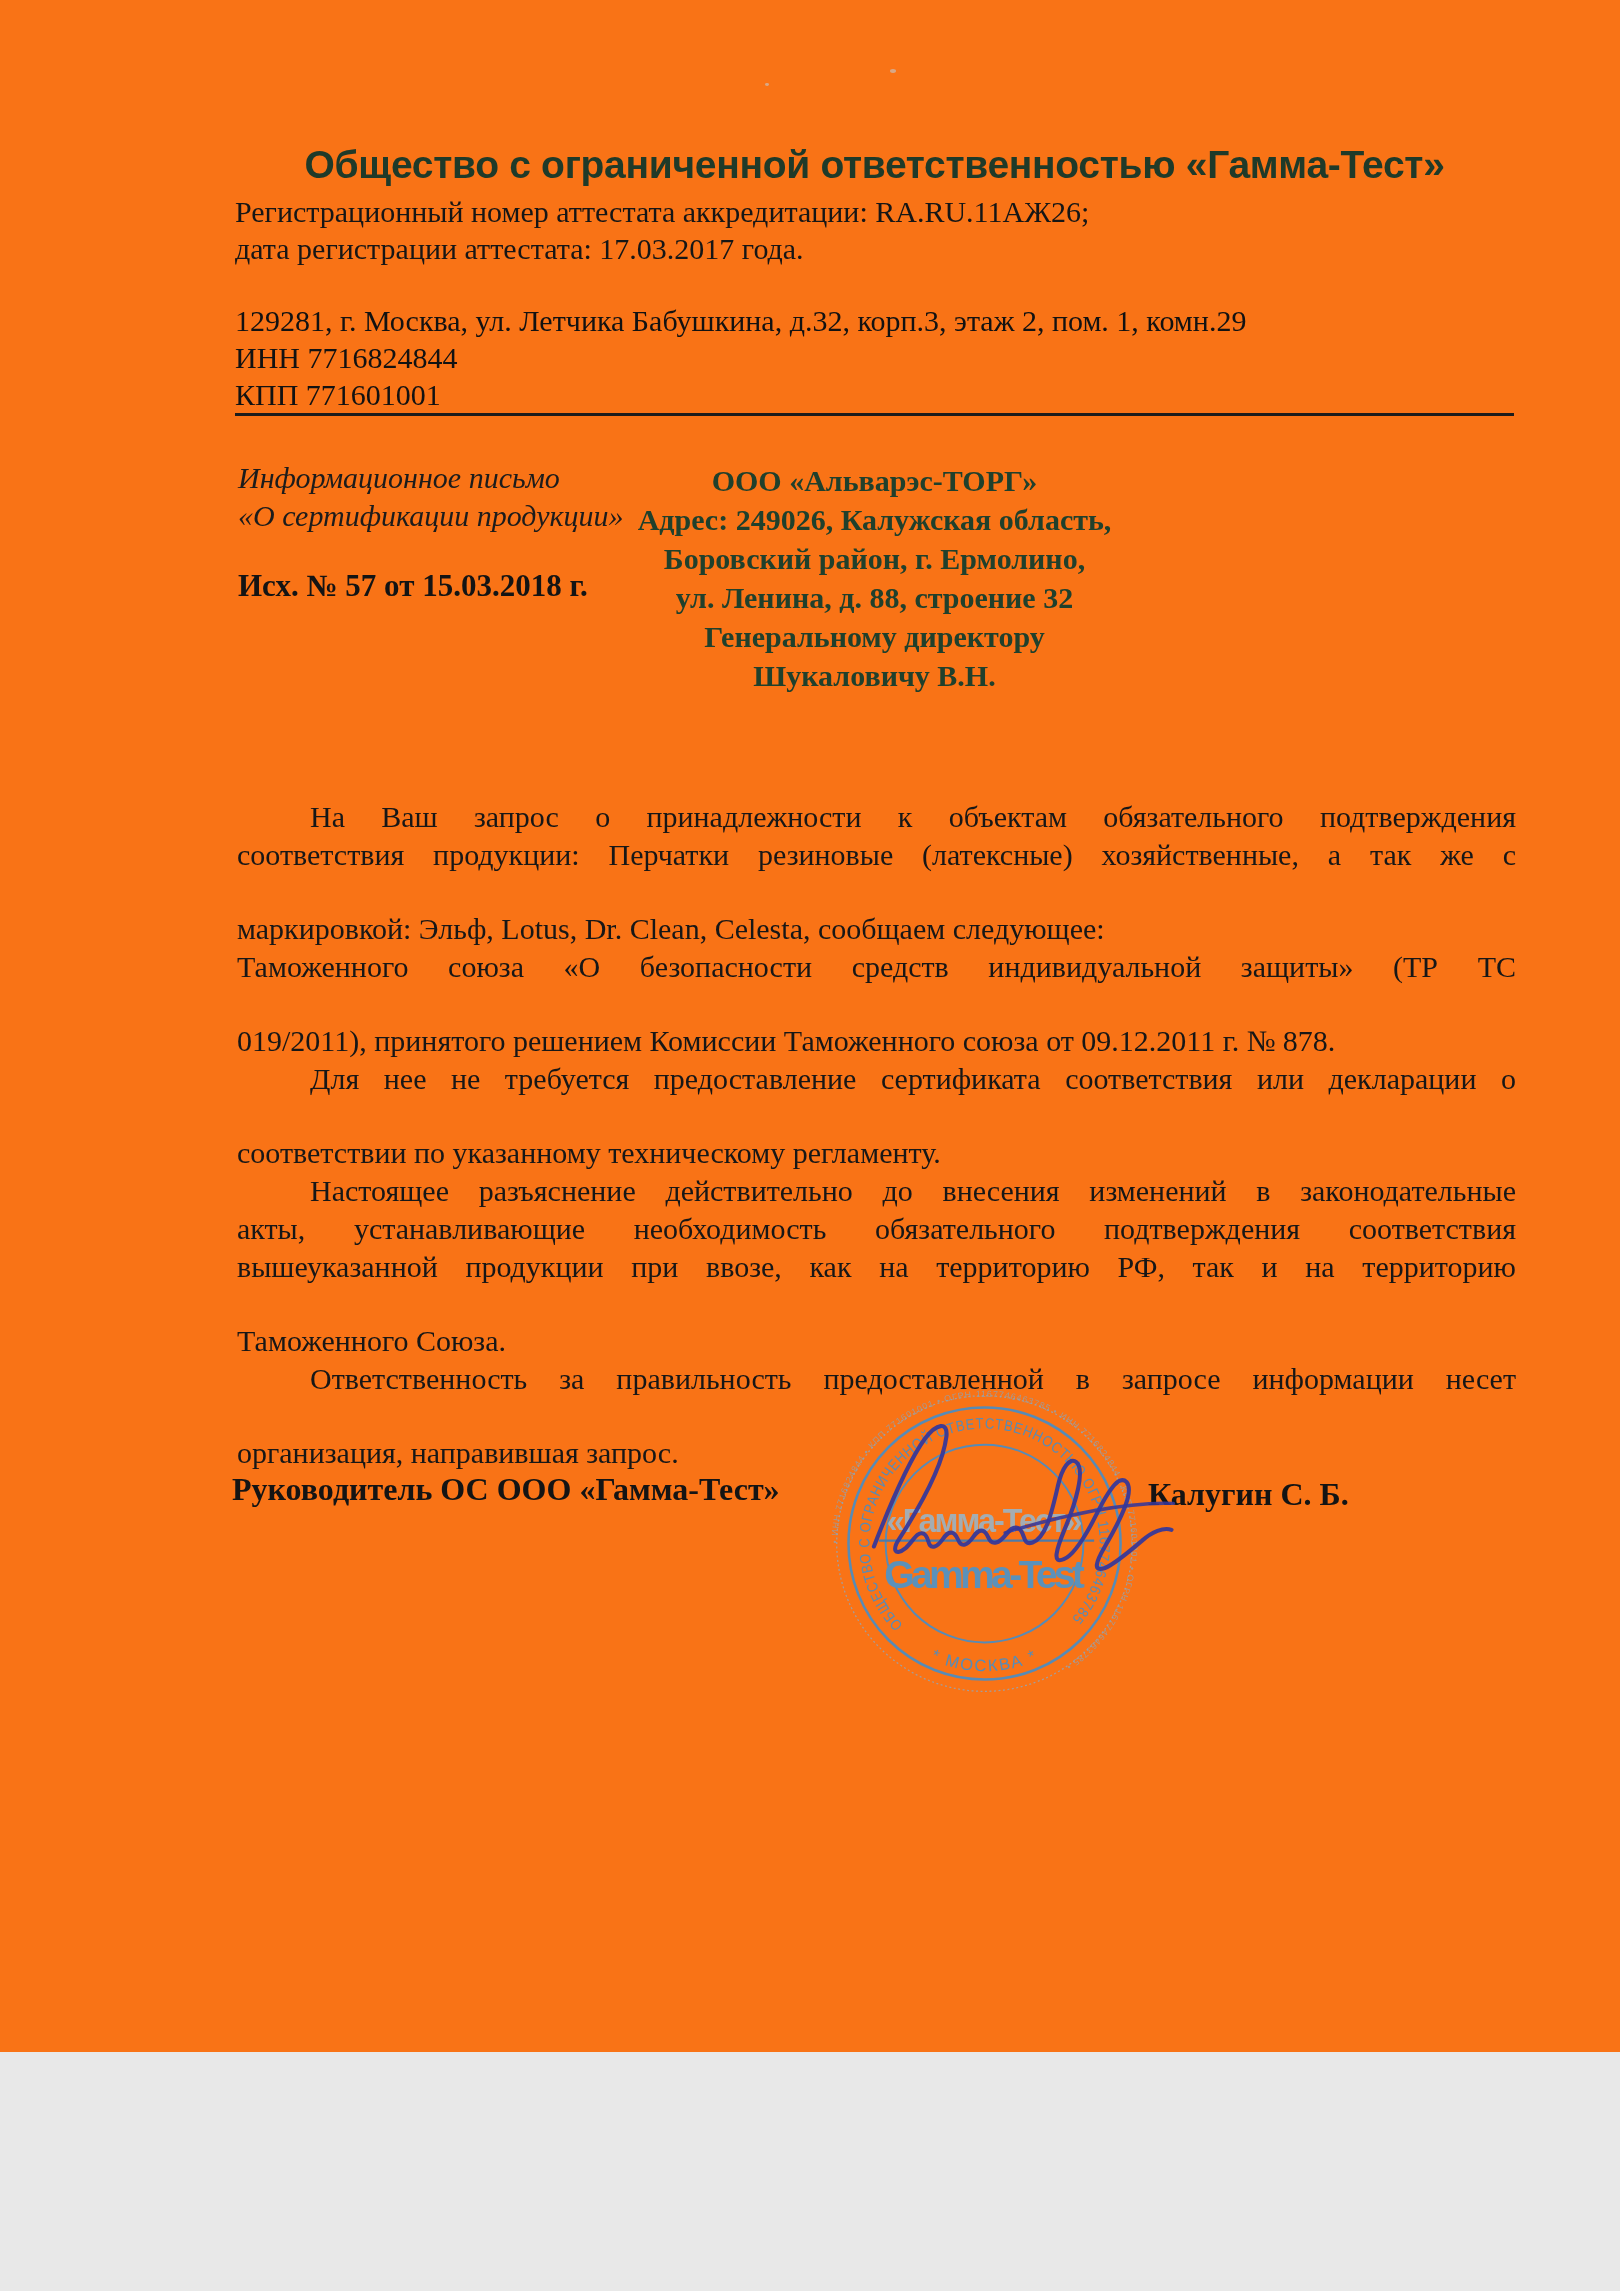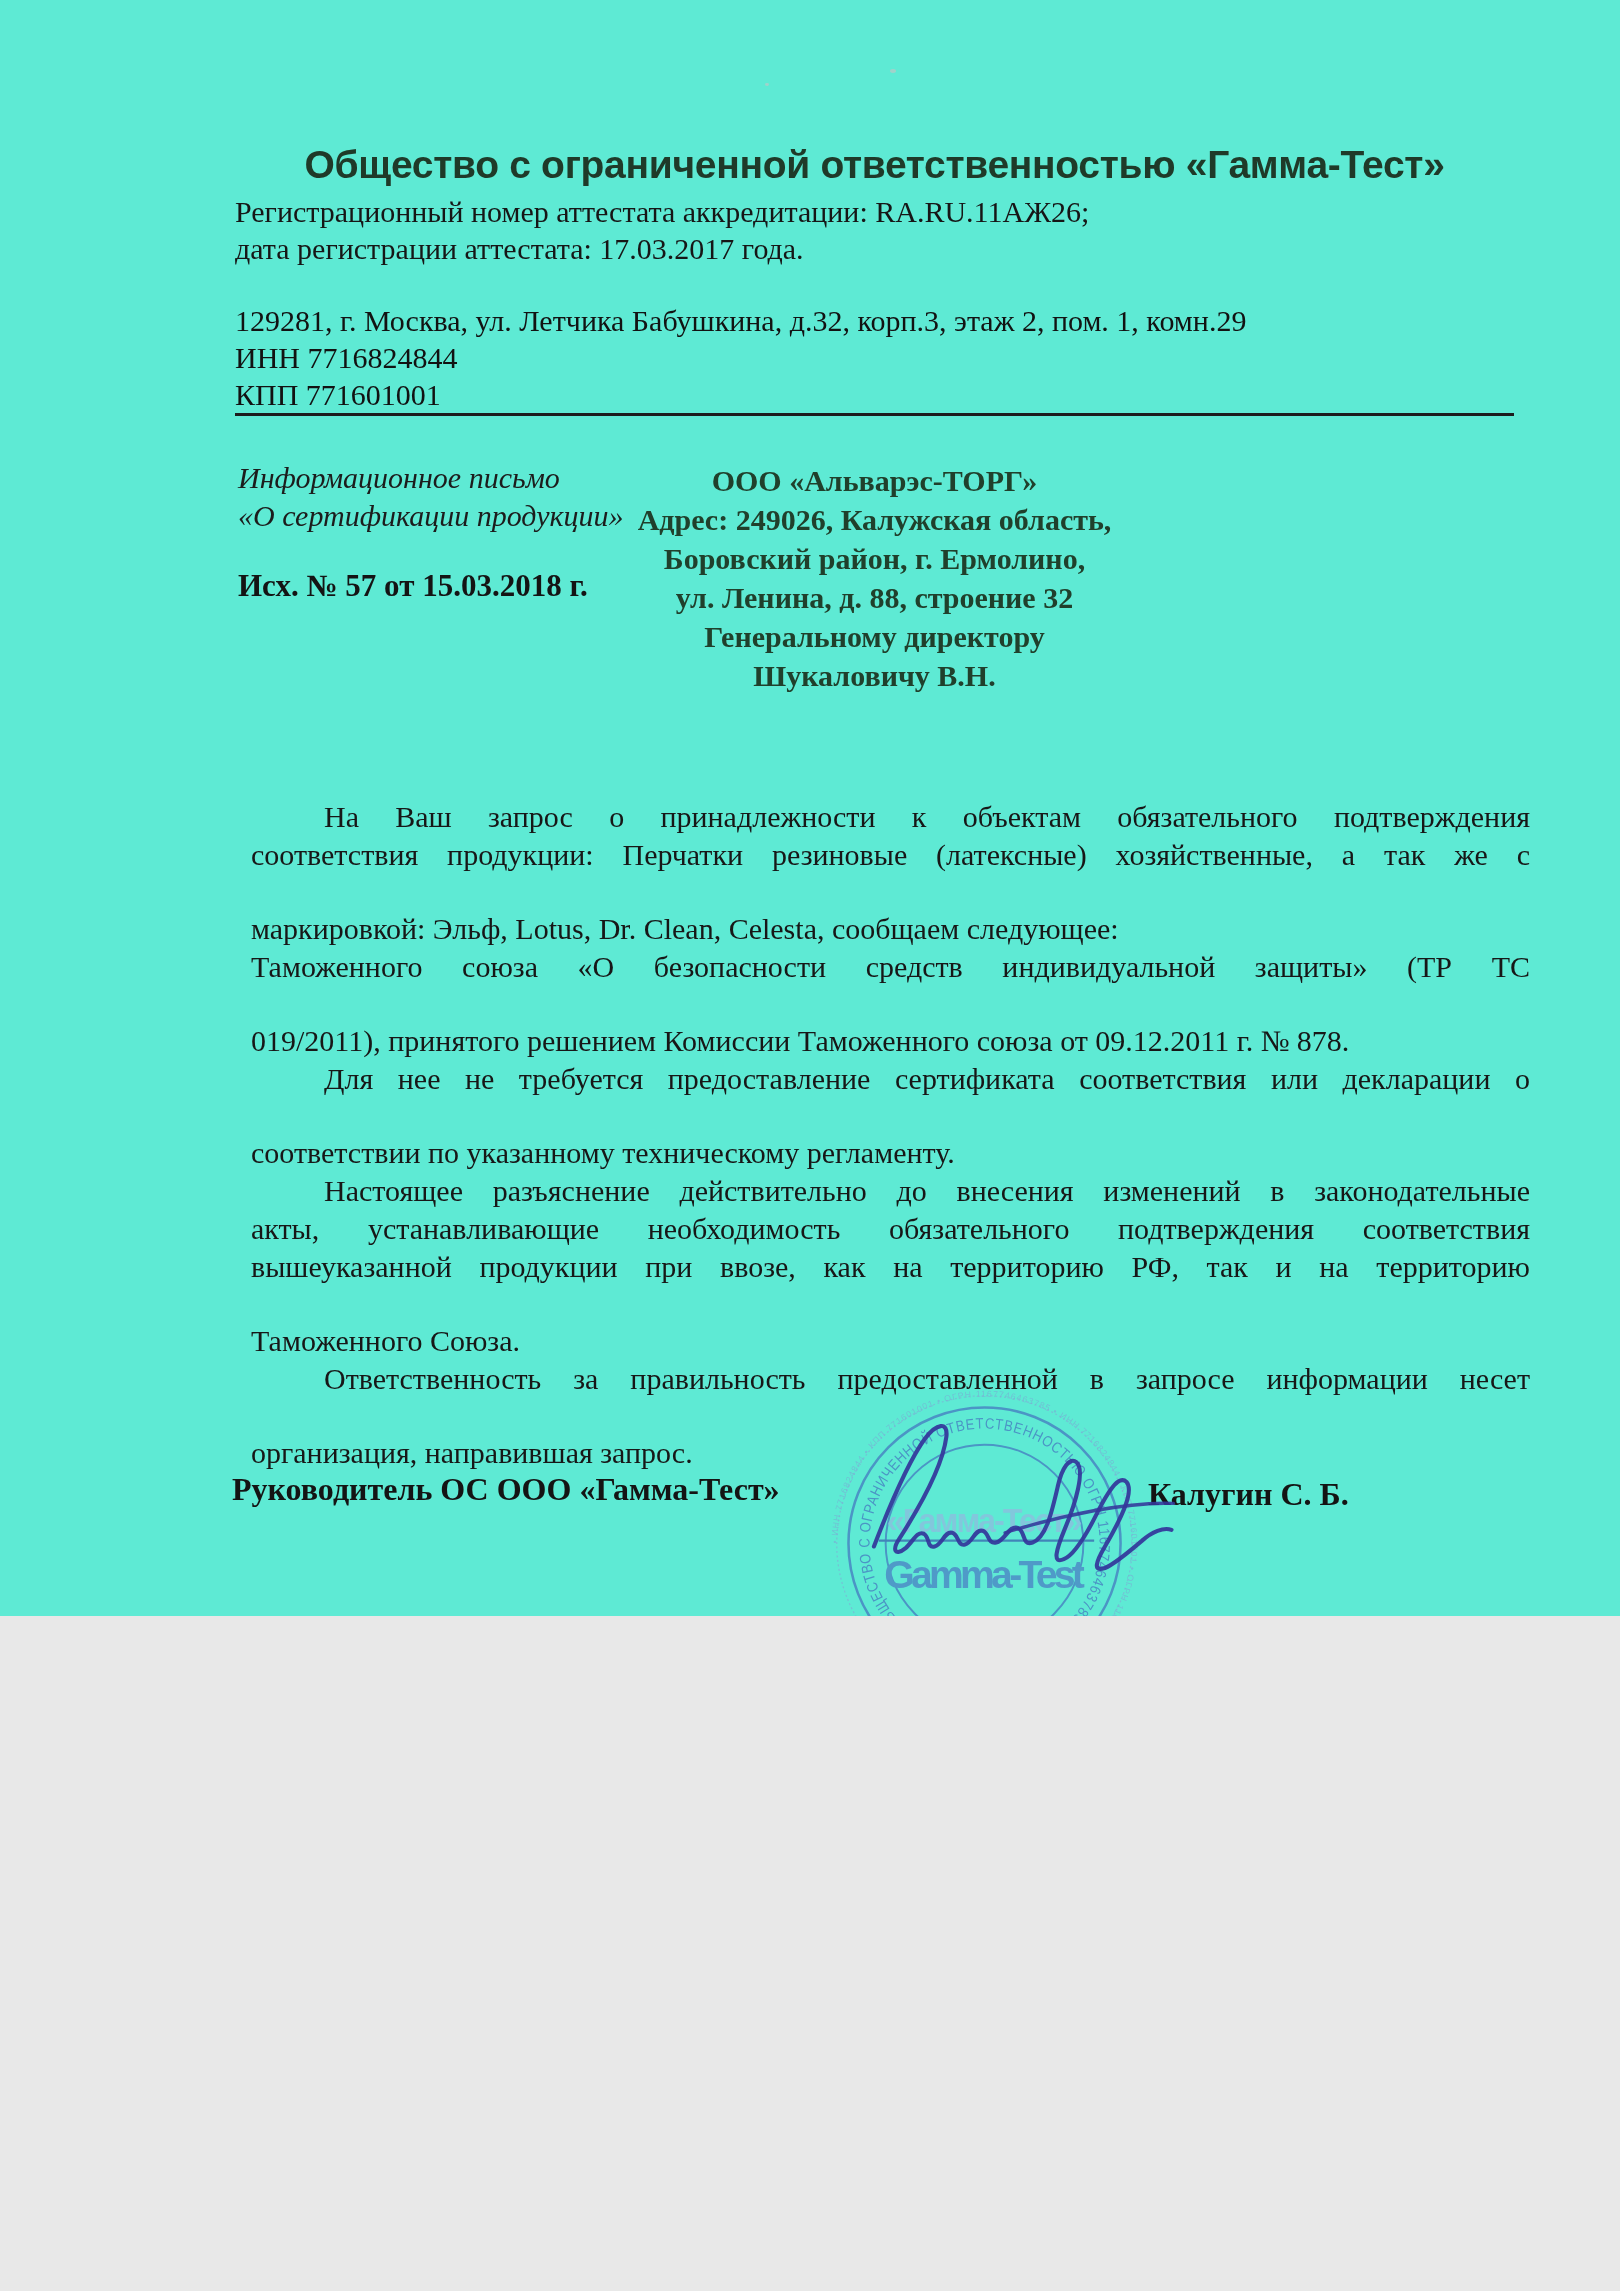--- a/index.html
+++ b/index.html
@@ -1,20 +1,20 @@
 <!DOCTYPE html>
 <html style="--title-green: #1f3a29; --recipient-green: #20402c;"><head>
 <meta charset="utf-8">
 <style>
   html,body{margin:0;padding:0;background:#e8e8e8;}
   .page{
     position:relative;
-    width:1620px;height:1616px;
+    width:1620px;height:2052px;
     margin:0 auto;
-    background:#5eead4;
+    background:#f97316;
     font-family:"Liberation Serif","DejaVu Serif",serif;
     color:#1b1b1b;
     overflow:hidden;
   }
   
   .title{
     position:absolute;left:235px;top:143px;width:1279px;
     text-align:center;white-space:nowrap;
     font-family:"Liberation Sans","DejaVu Sans",sans-serif;
     font-weight:bold;font-size:39px;letter-spacing:-0.3px;
@@ -43,21 +43,21 @@
     position:absolute;left:238px;top:568px;
     font-weight:bold;font-size:31px;color:#141414;
   }
   .recipient{
     position:absolute;left:235px;top:461px;width:1279px;
     text-align:center;font-weight:bold;font-size:30px;line-height:39px;
     color:var(--recipient-green,#20402c);
   }
   
   .body-text{
-    position:absolute;left:251px;top:798px;width:1279px;
+    position:absolute;left:237px;top:798px;width:1279px;
     font-size:30px;line-height:38px;color:#171717;
   }
   .bline{text-align:justify;text-align-last:justify;}
   .bline.first{text-indent:73px;}
   .bline.last{text-align-last:left;margin-top:36px;}
   
   .sig-position{
     position:absolute;left:232px;top:1471px;
     font-weight:bold;font-size:32px;color:#141414;z-index:1;
   }

